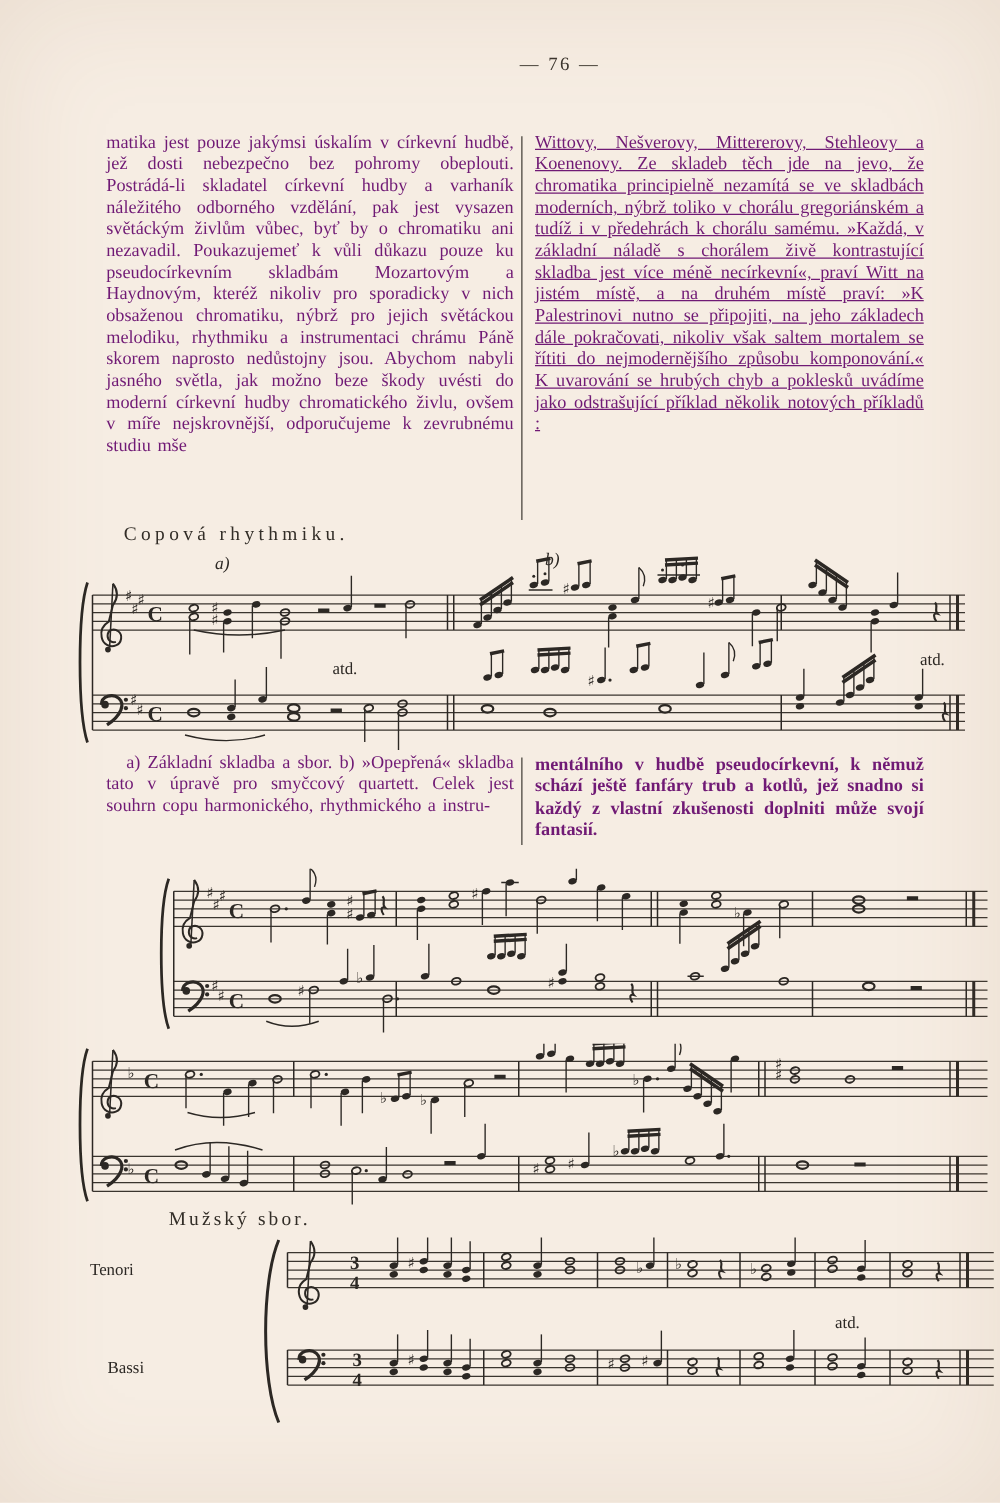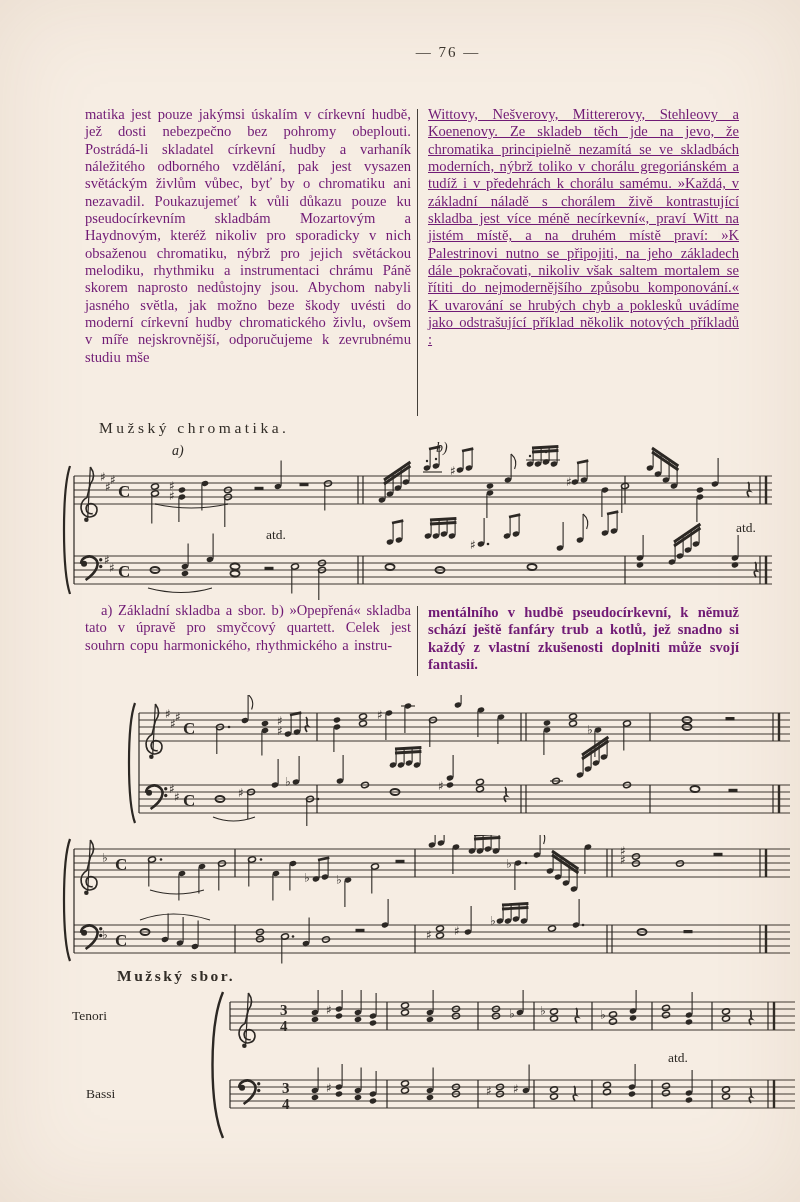--- a/index.html
+++ b/index.html
@@ -23,21 +23,21 @@
   }
   #col1{left:85px;top:106px;width:326px;}
   #col2{left:428px;top:106px;width:311px;text-decoration:underline;}
   #mid1{left:85px;top:584px;width:326px;text-indent:16px;margin-top:18px;}
   #mid2{left:428px;top:604px;width:311px;font-weight:bold;}
   .vrule{position:absolute;left:417px;width:1px;background:#44403a;}
   #vrule-top{top:109px;height:307px;}
   #vrule-mid{top:606px;height:70px;}
   .mhead{position:absolute;font-size:15.5px;color:#322d27;}
   #h-chrom{left:99px;top:419px;letter-spacing:3.5px;}
-  #h-sbor{left:117px;top:967px;letter-spacing:2.5px;font-weight:bold;}
+  #h-sbor{left:135px;top:967px;letter-spacing:2.5px;}
   .musvg{position:absolute;}
   #ex1{left:60px;top:438px;}
   #ex2{left:125px;top:695px;}
   #ex3{left:60px;top:835px;}
   #ex4{left:60px;top:990px;}
   
   .sf{stroke:#3a352f;stroke-width:1;}          
   .st{stroke:#2c2824;stroke-width:1.1;fill:none;} 
   .bm{stroke:#2c2824;stroke-width:2.8;fill:none;} 
   .bl{stroke:#2c2824;stroke-width:1.2;}        
@@ -154,21 +154,21 @@
 </svg>
 
 <div class="page">
 
   <div class="pagenum">— 76 —</div>
 
   <div id="col1" class="col">matika jest pouze jakýmsi úskalím v církevní hudbě, jež dosti nebezpečno bez pohromy obeplouti. Postrádá-li skladatel církevní hudby a varhaník náležitého odborného vzdělání, pak jest vysazen světáckým živlům vůbec, byť by o chromatiku ani nezavadil. Poukazujemeť k vůli důkazu pouze ku pseudocírkevním skladbám Mozartovým a Haydnovým, kteréž nikoliv pro sporadicky v nich obsaženou chromatiku, nýbrž pro jejich světáckou melodiku, rhythmiku a instrumentaci chrámu Páně skorem naprosto nedůstojny jsou. Abychom nabyli jasného světla, jak možno beze škody uvésti do moderní církevní hudby chromatického živlu, ovšem v míře nejskrovnější, odporučujeme k zevrubnému studiu mše</div>
   <div id="col2" class="col">Wittovy, Nešverovy, Mittererovy, Stehleovy a Koenenovy. Ze skladeb těch jde na jevo, že chromatika principielně nezamítá se ve skladbách moderních, nýbrž toliko v chorálu gregoriánském a tudíž i v předehrách k chorálu samému. »Každá, v základní náladě s chorálem živě kontrastující skladba jest více méně necírkevní«, praví Witt na jistém místě, a na druhém místě praví: »K Palestrinovi nutno se připojiti, na jeho základech dále pokračovati, nikoliv však saltem mortalem se řítiti do nejmodernějšího způsobu komponování.« K uvarování se hrubých chyb a poklesků uvádíme jako odstrašující příklad několik notových příkladů :</div>
   <div id="vrule-top" class="vrule"></div>
 
-  <div id="h-chrom" class="mhead">Mužský chromatika.</div>
+  <div id="h-chrom" class="mhead">Copová rhythmiku.</div>
 
   <svg id="ex1" class="musvg" width="715" height="170" viewBox="0 0 715 170">
     <text class="lbl" x="112" y="17">a)</text>
     <text class="lbl" x="376" y="14">b)</text>
     <path d="M10 28C2 52 2 132 10 156" fill="none" stroke="#2c2824" stroke-width="2.2"></path>
     <g>
       <path class="sf" d="M14 38H712M14 45H712M14 52H712M14 59H712M14 66H712"></path>
     </g>
     <g>
       <path class="sf" d="M14 118H712M14 125H712M14 132H712M14 139H712M14 146H712"></path>

